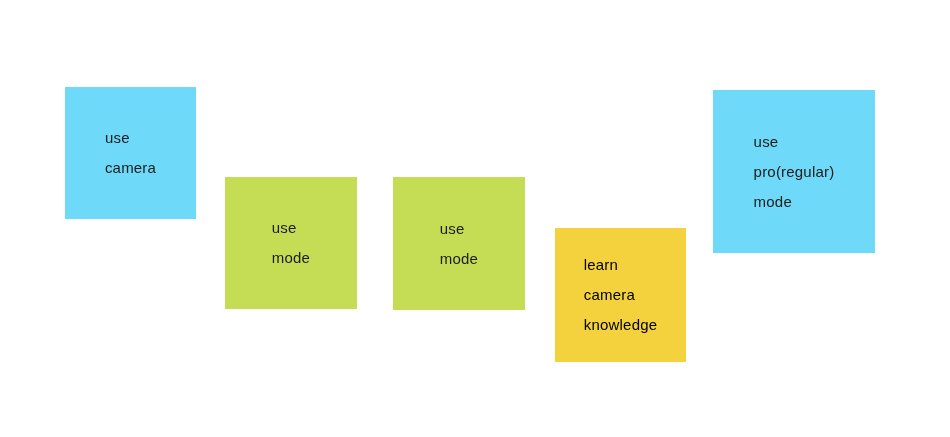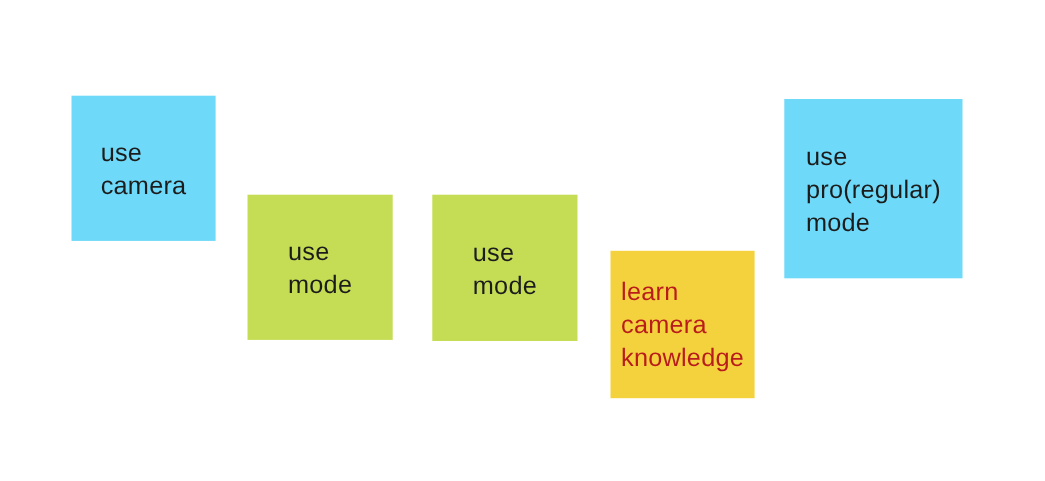--- a/index.html
+++ b/index.html
@@ -17,21 +17,21 @@
   .note {
     position: absolute;
     display: flex;
     align-items: center;
     justify-content: center;
     box-sizing: border-box;
     cursor: pointer;
   }
   .note-text {
     text-align: left;
-    font-size: 23px;
+    font-size: 15px;
     line-height: 30px;
     color: #1c1c1c;
     letter-spacing: 0.2px;
     white-space: nowrap;
   }
 </style>
 </head>
 <body>
 
 <div id="board" style="background: rgb(255, 255, 255);">
@@ -51,21 +51,21 @@
     </div>
 
     <div class="note" style="left: 393px; top: 177px; width: 132px; height: 133px; background: rgb(197, 221, 85);">
       <div class="note-text" style="color: rgb(28, 28, 28);">
         <div>use</div>
         <div>mode</div>
       </div>
     </div>
 
     <div class="note" style="left: 555px; top: 228px; width: 131px; height: 134px; background: rgb(244, 210, 61);">
-      <div class="note-text" style="color: #b91c1c;">
+      <div class="note-text" style="color: #000000;">
         <div>learn</div>
         <div>camera</div>
         <div>knowledge</div>
       </div>
     </div>
 
     <div class="note" style="left: 713px; top: 90px; width: 162px; height: 163px; background: rgb(110, 217, 248);">
       <div class="note-text" style="color: rgb(28, 28, 28);">
         <div>use</div>
         <div>pro(regular)</div>

